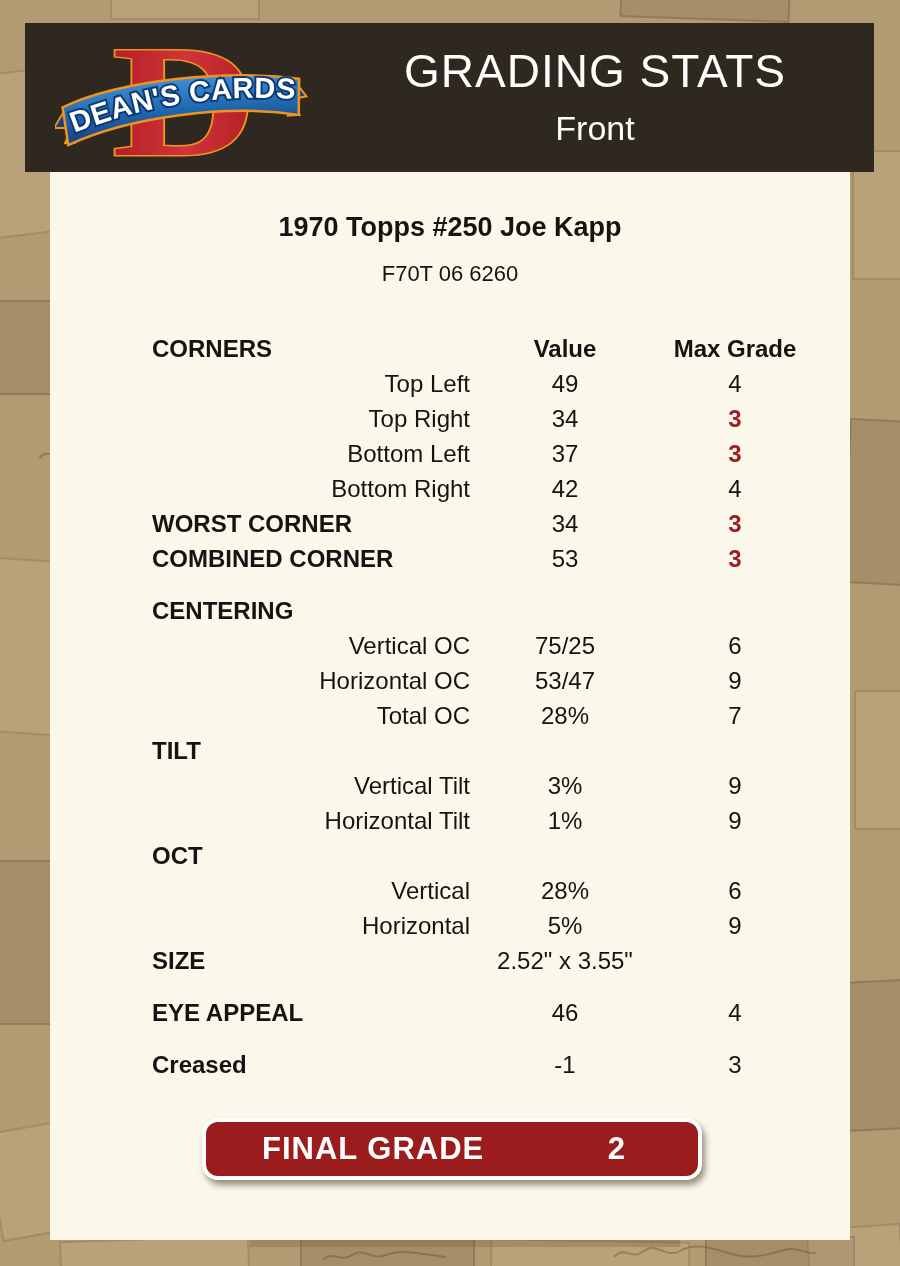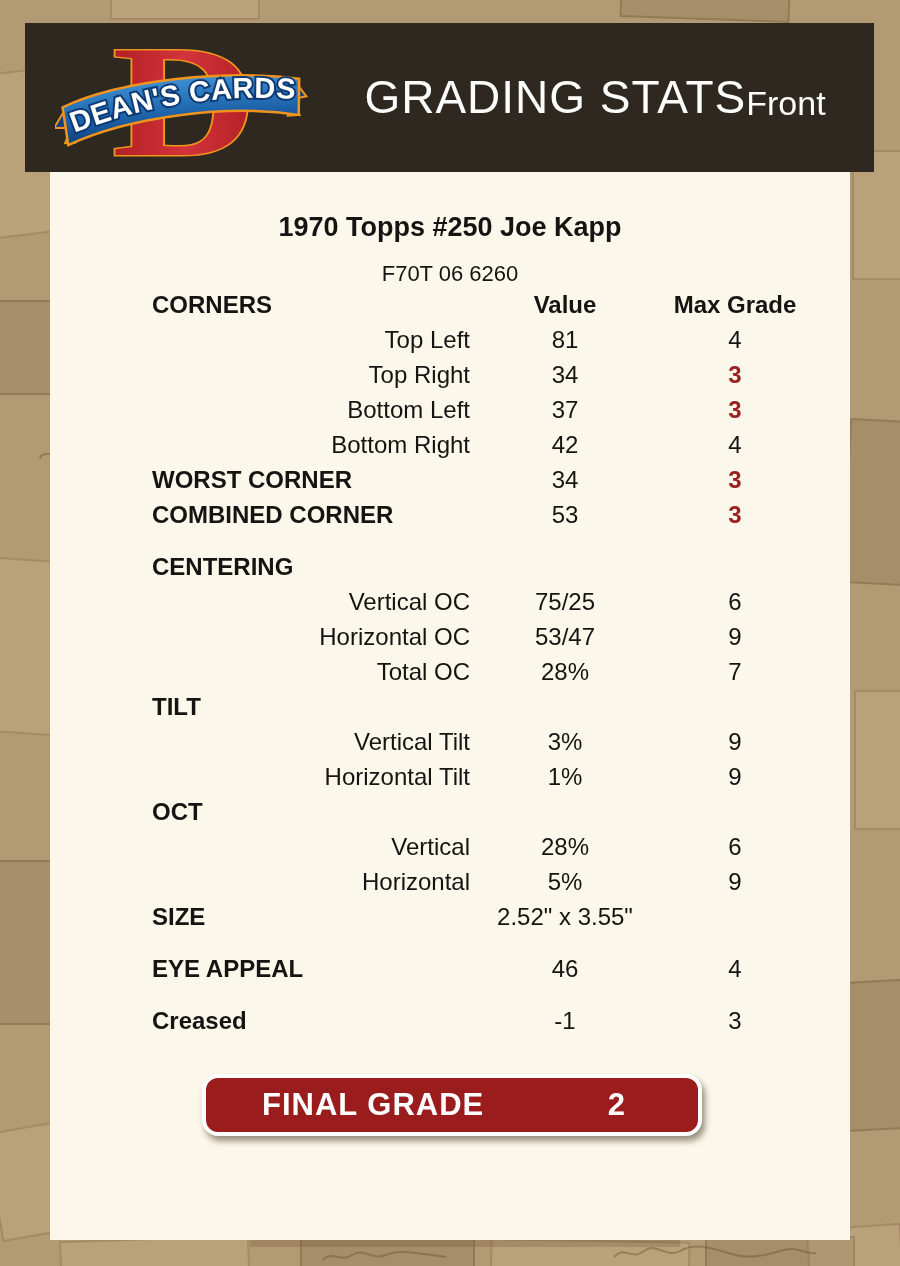--- a/index.html
+++ b/index.html
@@ -34,35 +34,35 @@
 
   
   .header {
     position:absolute; left:25px; top:23px; width:849px; height:149px;
     background:#2e2821;
     display:flex; align-items:center;
   }
   .logo { position:absolute; left:30px; top:6px; width:255px; height:138px; }
   .header-titles {
     margin-left:300px; width:540px; height:100%;
-    display:flex; flex-direction:row; align-items:center; justify-content:center;
+    display:flex; flex-direction:column; align-items:center; justify-content:center;
   }
   .header-title   { color:#fdfdfb; font-size:46px; letter-spacing:1px; line-height:1.1; }
   .header-subtitle{ color:#fdfdfb; font-size:34px; line-height:1.2; margin-top:12px; }
 
   
   .report {
     position:absolute; left:50px; top:172px; width:800px; height:1068px;
     background:#fbf7ea; color:#161412;
     padding-top:40px;
   }
   .card-title { text-align:center; font-size:27px; font-weight:bold; }
   .card-code  { text-align:center; font-size:22px; margin-top:18px; }
 
-  .grading-table { }
+  .grading-table { margin-top:44px; }
   .trow { display:flex; height:35px; align-items:center; font-size:24px; }
   .spacer { height:17px; }
   .c-label { margin-left:102px; width:318px; }
   .c-label.ind { padding-left:52px;text-align:right; }
   .c-val { width:190px; text-align:center; white-space:nowrap; }
   .c-max { width:150px; text-align:center; }
   .b { font-weight:bold; }
   .red { color:#9a2121; }
 
   
@@ -147,21 +147,21 @@
   <div class="card-code">F70T 06 6260</div>
 
   <div class="grading-table" id="rows-container">
       <div class="trow">
         <span class="c-label b">CORNERS</span>
         <span class="c-val b">Value</span>
         <span class="c-max b">Max Grade</span>
       </div>
       <div class="trow">
         <span class="c-label ind">Top Left</span>
-        <span class="c-val">81</span>
+        <span class="c-val">49</span>
         <span class="c-max">4</span>
       </div>
       <div class="trow">
         <span class="c-label ind">Top Right</span>
         <span class="c-val">34</span>
         <span class="c-max b red">3</span>
       </div>
       <div class="trow">
         <span class="c-label ind">Bottom Left</span>
         <span class="c-val">37</span>

